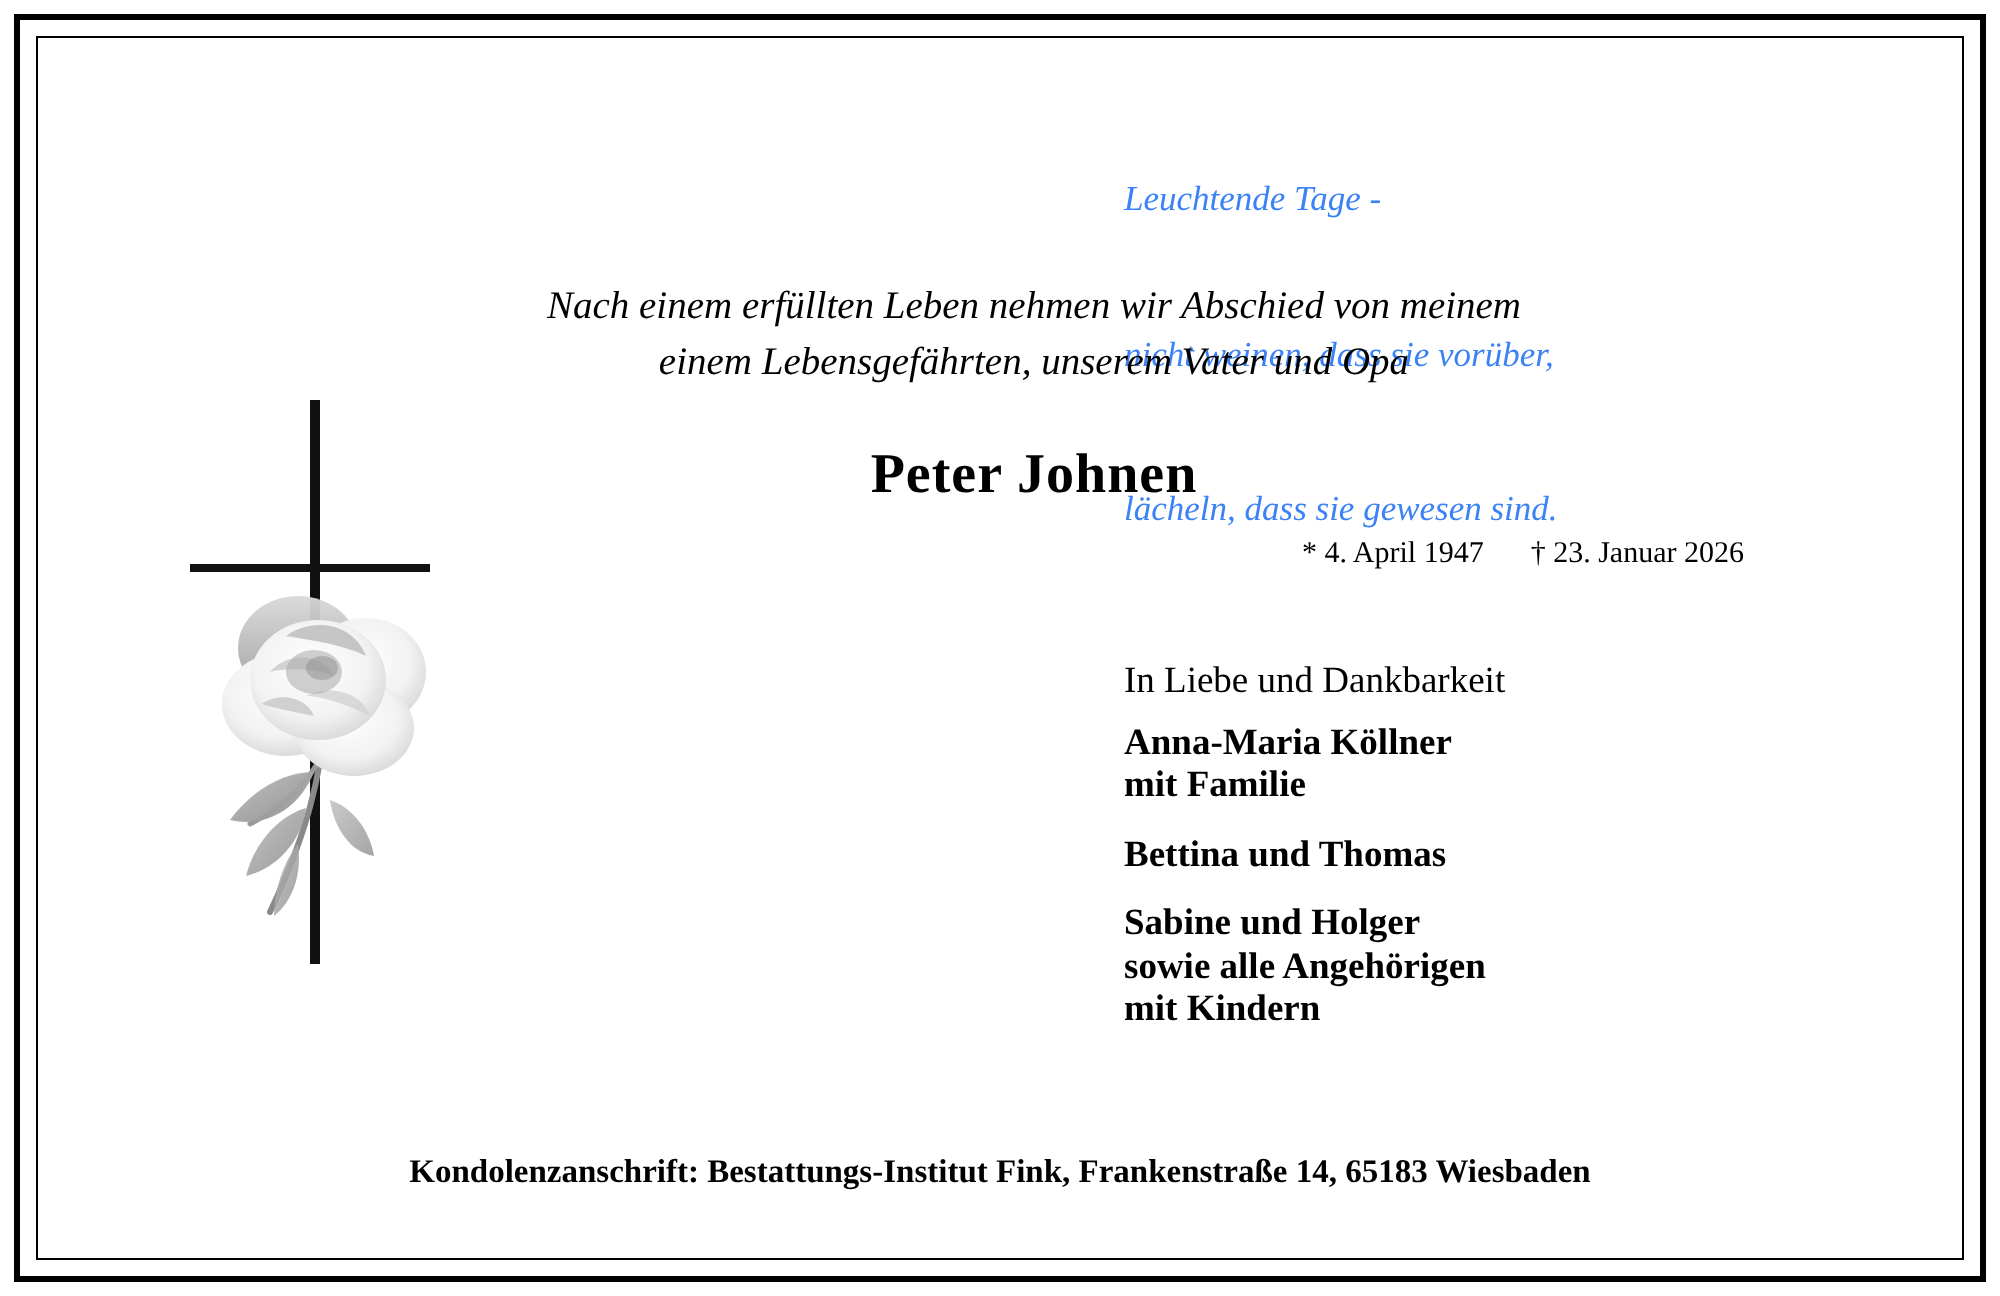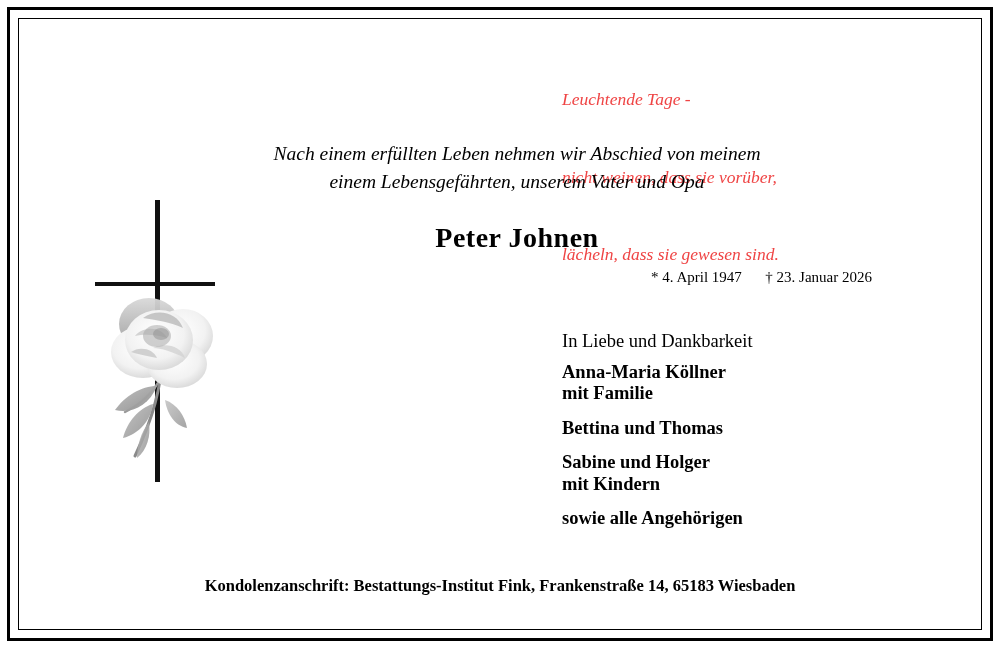--- a/index.html
+++ b/index.html
@@ -48,21 +48,21 @@
   }
 
   
   .verse {
     position: absolute;
     left: 540px;
     top: 14px;
     font-style: italic;
     font-size: 17.5px;
     line-height: 1.47;
-    color: #ef4444;
+    color: #3b82f6;
     white-space: pre;
   }
 
   
   .intro {
     position: absolute;
     left: 140px;
     top: 118px;
     width: 710px;
     text-align: center;
@@ -190,22 +190,22 @@
       <span class="sep"></span>
       <span>† 23. Januar 2026</span>
     </div>
 
     <div class="family">
       <div class="lead">In Liebe und Dankbarkeit</div>
       <div class="fam-line">Anna-Maria Köllner</div>
       <div class="fam-line gap">mit Familie</div>
       <div class="fam-line gap">Bettina und Thomas</div>
       <div class="fam-line">Sabine und Holger</div>
+      <div class="fam-line">sowie alle Angehörigen</div>
       <div class="fam-line gap">mit Kindern</div>
-      <div class="fam-line">sowie alle Angehörigen</div>
     </div>
 
     <div class="graphic">
       <div class="cross-v"></div>
       <div class="cross-h"></div>
       <div class="rose-wrap">
         <svg width="150" height="185" viewBox="0 0 150 185" xmlns="http://www.w3.org/2000/svg">
           <defs>
             <radialGradient id="petalG" cx="45%" cy="40%" r="70%">
               <stop offset="0%" stop-color="#ffffff"></stop>

